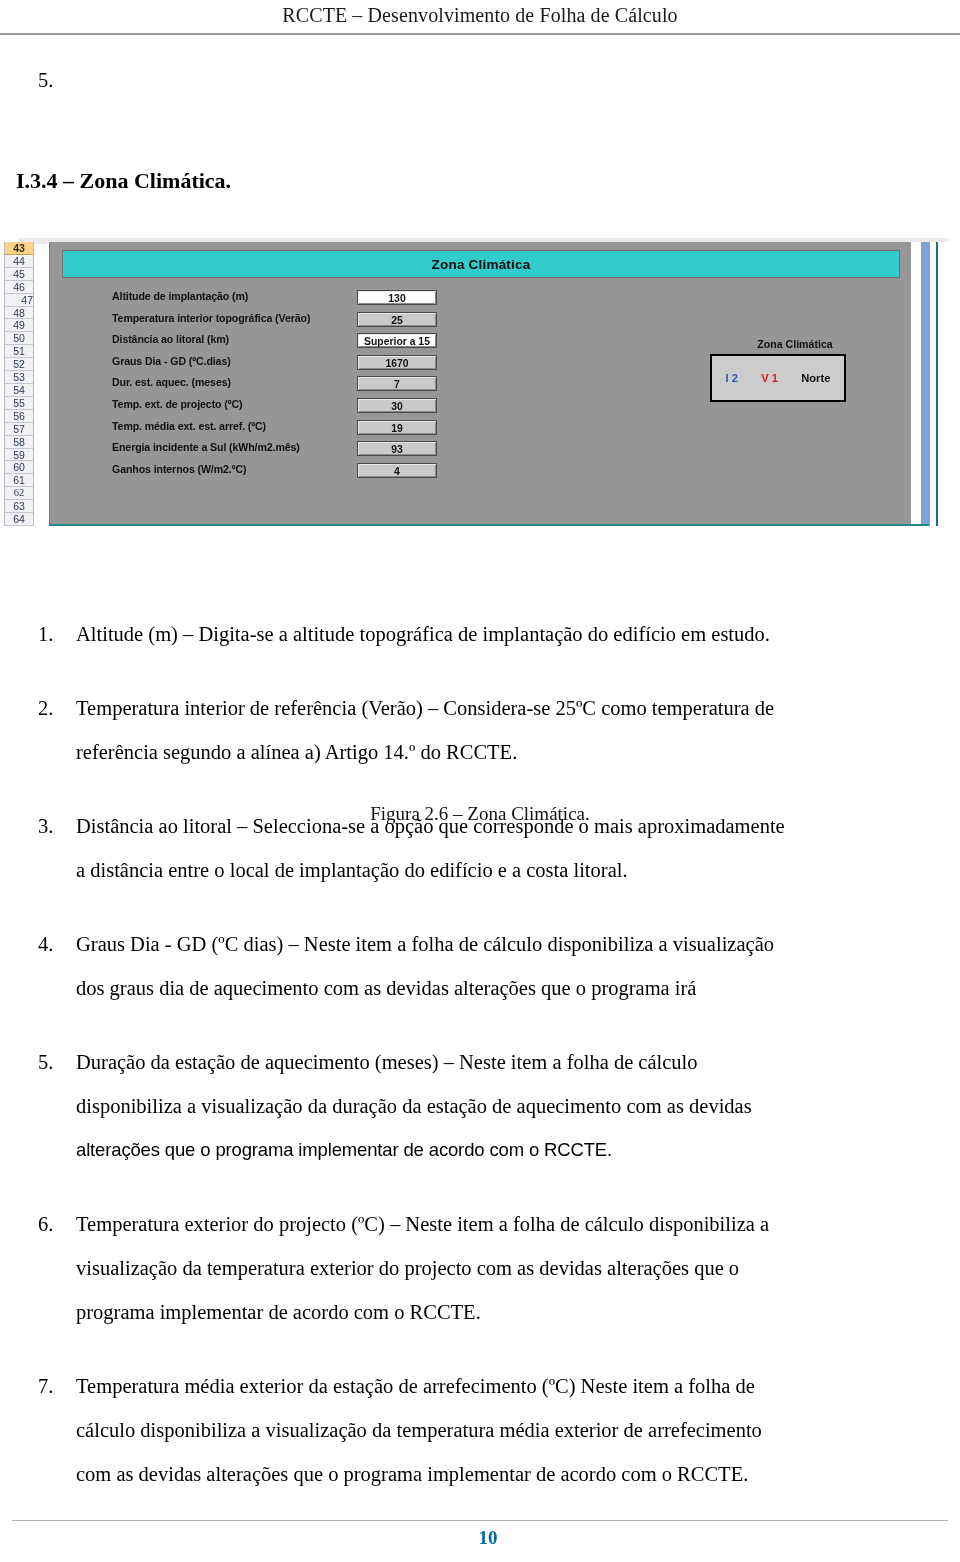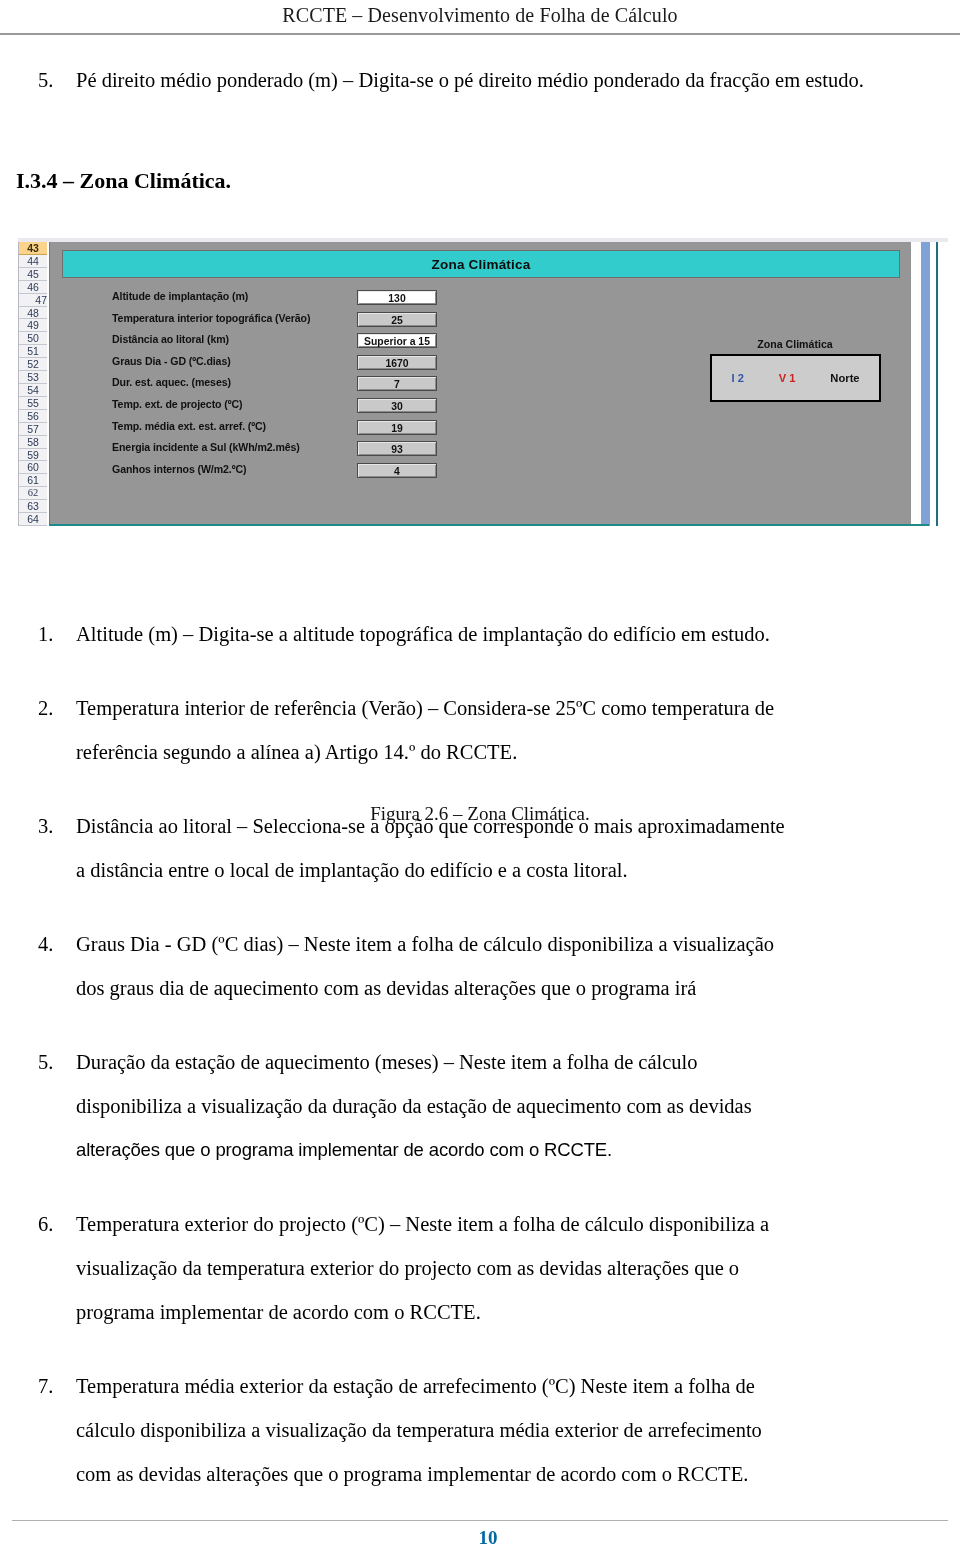--- a/index.html
+++ b/index.html
@@ -105,21 +105,21 @@
   .sheet-topstrip {
     position: absolute;
     top: 0; left: 18px;
     width: 930px; height: 6px;
     background: #e9e9ee;
   }
   
   .rowgutter {
     position: absolute;
     top: 4px;
-    left: 18px;
+    left: 4px;
     width: 30px;
     height: 284px;
     background: #f2f2f5;
     border-left: 1px solid #b9b9c4;
     border-right: 1px solid #b9b9c4;
     box-sizing: border-box;
     overflow: hidden;
   }
   .rowcell {
     position: relative;
@@ -232,21 +232,21 @@
     text-align: center;
   }
   .result-caption {
     font-family: "Liberation Sans", "DejaVu Sans", sans-serif;
     font-size: 10.6px;
     font-weight: bold;
     color: #111111;
     margin-bottom: 4px;
   }
   .result-box {
-    width: 171px;
+    width: 136px;
     height: 48px;
     background: #cccccc;
     border: 2px solid #000000;
     box-sizing: border-box;
     display: flex;
     align-items: center;
     justify-content: space-around;
     padding: 0 2px;
   }
   .result-cell {
@@ -327,21 +327,20 @@
 </head>
 <body>
 
 <div class="page-header">
   <div class="page-header-title">RCCTE – Desenvolvimento de Folha de Cálculo</div>
   <div class="page-header-rule"></div>
 </div>
 
 <div class="li" style="position:absolute; top:58px; left:0; width:960px;">
   <span class="marker">5.</span>
-  <span>Pé direito médio ponderado (m) – Digita-se o pé direito médio ponderado da fracção em estudo.</span>
 </div>
 
 <div class="heading" style="position:absolute; top:162px; left:0; width:960px;">I.3.4 – Zona Climática.</div>
 
 <div class="figure-wrap">
   <div class="sheet">
 
     <div class="sheet-topstrip"></div>
 
     <div class="rowgutter" id="rowgutter">

